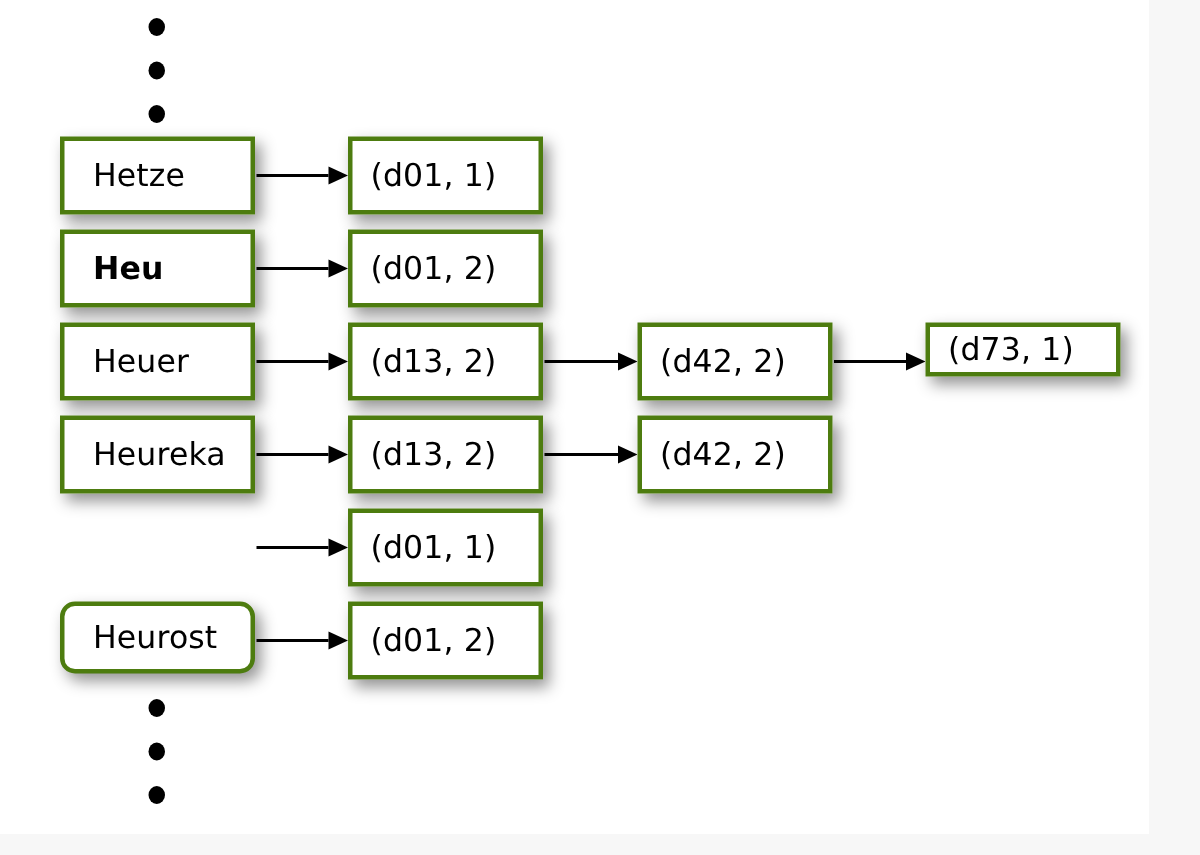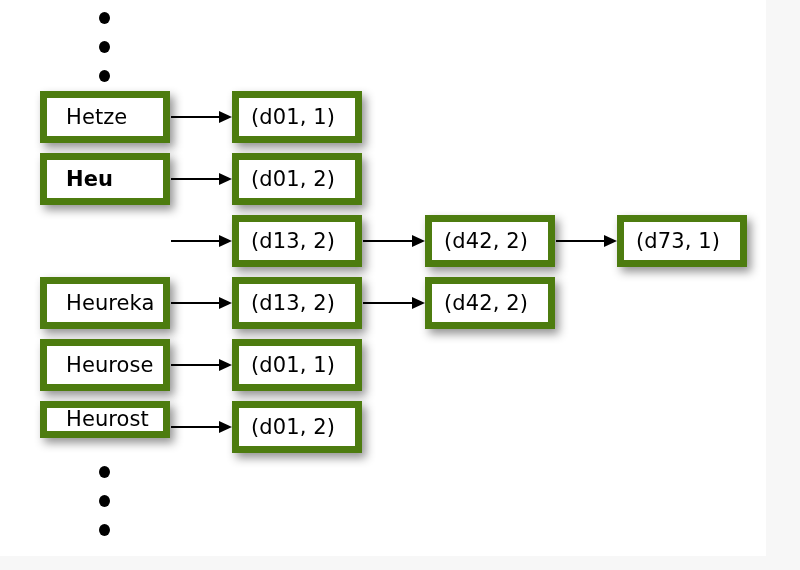--- a/index.html
+++ b/index.html
@@ -27,21 +27,21 @@
     top: 0;
     width: 800px;
     height: 570px;
   }
 
   
   .node {
     position: absolute;
     box-sizing: border-box;
     background: #ffffff;
-    border: 7px solid #4d7c0f;
+    border: 3px solid #4d7c0f;
     display: flex;
     align-items: center;
     filter: drop-shadow(4px 5px 5px rgba(0,0,0,0.42));
   }
   .node .node-label {
     font-size: 21px;
     line-height: 1;
     color: #000000;
     letter-spacing: 0.1px;
     white-space: nowrap;
@@ -112,39 +112,42 @@
     <span class="node-label">Heu</span>
   </div>
   <div class="arrow" style="left:171px; top:173px; width:61px;">
     <span class="shaft" style="width:48px;"></span>
     <span class="head" style="left:48px;"></span>
   </div>
   <div class="node post" style="left:232px; top:153px; width:130px; height:52px;">
     <span class="node-label">(d01, 2)</span>
   </div>
 
+  <div class="node term" style="left:40px; top:215px; width:130px; height:52px;">
+    <span class="node-label">Heuer</span>
+  </div>
   <div class="arrow" style="left:171px; top:235px; width:61px;">
     <span class="shaft" style="width:48px;"></span>
     <span class="head" style="left:48px;"></span>
   </div>
   <div class="node post" style="left:232px; top:215px; width:130px; height:52px;">
     <span class="node-label">(d13, 2)</span>
   </div>
   <div class="arrow" style="left:363px; top:235px; width:62px;">
     <span class="shaft" style="width:49px;"></span>
     <span class="head" style="left:49px;"></span>
   </div>
   <div class="node post" style="left:425px; top:215px; width:130px; height:52px;">
     <span class="node-label">(d42, 2)</span>
   </div>
   <div class="arrow" style="left:556px; top:235px; width:61px;">
     <span class="shaft" style="width:48px;"></span>
     <span class="head" style="left:48px;"></span>
   </div>
-  <div class="node post" style="left:617px; top:215px; width:130px; height:52px;">
+  <div class="node post" style="left:617px; top:215px; width:130px; height:36px;">
     <span class="node-label">(d73, 1)</span>
   </div>
 
   <div class="node term" style="left:40px; top:277px; width:130px; height:52px;text-align:right;">
     <span class="node-label">Heureka</span>
   </div>
   <div class="arrow" style="left:171px; top:297px; width:61px;">
     <span class="shaft" style="width:48px;"></span>
     <span class="head" style="left:48px;"></span>
   </div>
@@ -152,32 +155,29 @@
     <span class="node-label">(d13, 2)</span>
   </div>
   <div class="arrow" style="left:363px; top:297px; width:62px;">
     <span class="shaft" style="width:49px;"></span>
     <span class="head" style="left:49px;"></span>
   </div>
   <div class="node post" style="left:425px; top:277px; width:130px; height:52px;">
     <span class="node-label">(d42, 2)</span>
   </div>
 
-  <div class="node term" style="left:40px; top:339px; width:130px; height:52px;">
-    <span class="node-label">Heurose</span>
-  </div>
   <div class="arrow" style="left:171px; top:359px; width:61px;">
     <span class="shaft" style="width:48px;"></span>
     <span class="head" style="left:48px;"></span>
   </div>
   <div class="node post" style="left:232px; top:339px; width:130px; height:52px;">
     <span class="node-label">(d01, 1)</span>
   </div>
 
-  <div class="node term" style="left:40px; top:401px; width:130px; height:37px;">
+  <div class="node term" style="left:40px; top:401px; width:130px; height:48px;border-radius:10px;">
     <span class="node-label">Heurost</span>
   </div>
   <div class="arrow" style="left:171px; top:421px; width:61px;">
     <span class="shaft" style="width:48px;"></span>
     <span class="head" style="left:48px;"></span>
   </div>
   <div class="node post" style="left:232px; top:401px; width:130px; height:52px;">
     <span class="node-label">(d01, 2)</span>
   </div>
 

